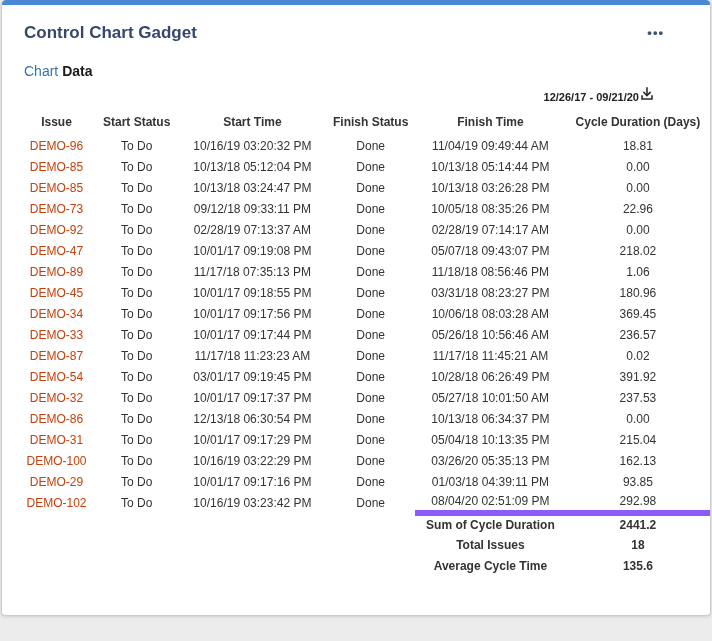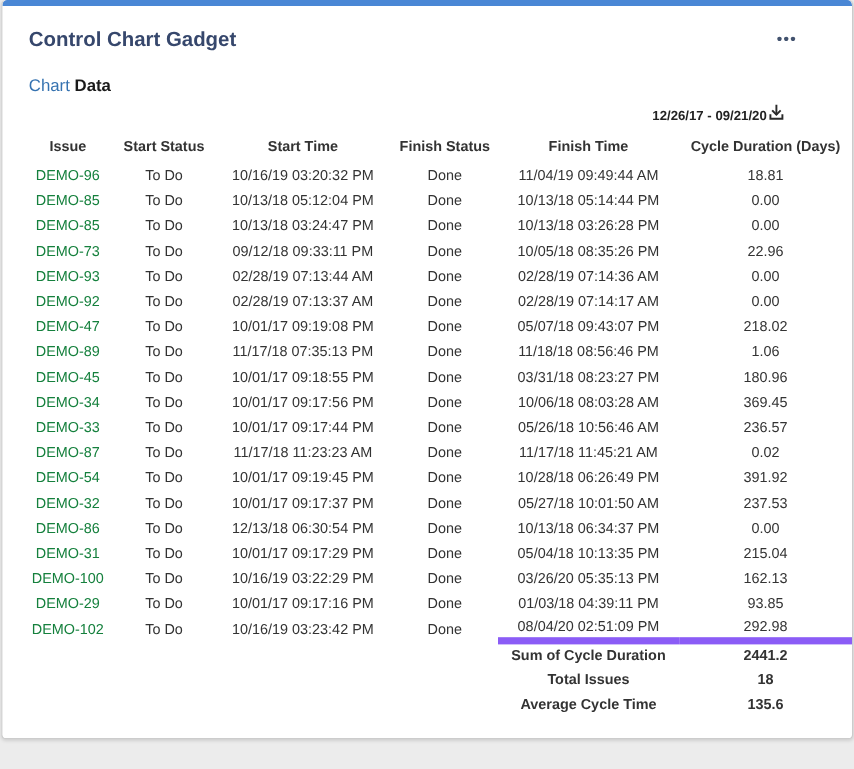--- a/index.html
+++ b/index.html
@@ -99,21 +99,21 @@
   }
   table.data-table td {
     font-size: 12px;
     color: #333333;
     text-align: center;
     padding: 0 2px;
     height: 21px;
     white-space: nowrap;
   }
   table.data-table td a {
-    color: #15803d;
+    color: #c2410c;
     text-decoration: none;
   }
   tfoot td {
     font-weight: bold;
     color: #1a1a1a;
   }
   tfoot td.line {
     border-top: 6px solid #8b5cf6;
   }
 </style>
@@ -190,28 +190,20 @@
         </tr>
         <tr>
           <td><a href="#">DEMO-73</a></td>
           <td>To Do</td>
           <td>09/12/18 09:33:11 PM</td>
           <td>Done</td>
           <td>10/05/18 08:35:26 PM</td>
           <td>22.96</td>
         </tr>
         <tr>
-          <td><a href="#">DEMO-93</a></td>
-          <td>To Do</td>
-          <td>02/28/19 07:13:44 AM</td>
-          <td>Done</td>
-          <td>02/28/19 07:14:36 AM</td>
-          <td>0.00</td>
-        </tr>
-        <tr>
           <td><a href="#">DEMO-92</a></td>
           <td>To Do</td>
           <td>02/28/19 07:13:37 AM</td>
           <td>Done</td>
           <td>02/28/19 07:14:17 AM</td>
           <td>0.00</td>
         </tr>
         <tr>
           <td><a href="#">DEMO-47</a></td>
           <td>To Do</td>
@@ -256,21 +248,21 @@
           <td><a href="#">DEMO-87</a></td>
           <td>To Do</td>
           <td>11/17/18 11:23:23 AM</td>
           <td>Done</td>
           <td>11/17/18 11:45:21 AM</td>
           <td>0.02</td>
         </tr>
         <tr>
           <td><a href="#">DEMO-54</a></td>
           <td>To Do</td>
-          <td>10/01/17 09:19:45 PM</td>
+          <td>03/01/17 09:19:45 PM</td>
           <td>Done</td>
           <td>10/28/18 06:26:49 PM</td>
           <td>391.92</td>
         </tr>
         <tr>
           <td><a href="#">DEMO-32</a></td>
           <td>To Do</td>
           <td>10/01/17 09:17:37 PM</td>
           <td>Done</td>
           <td>05/27/18 10:01:50 AM</td>

